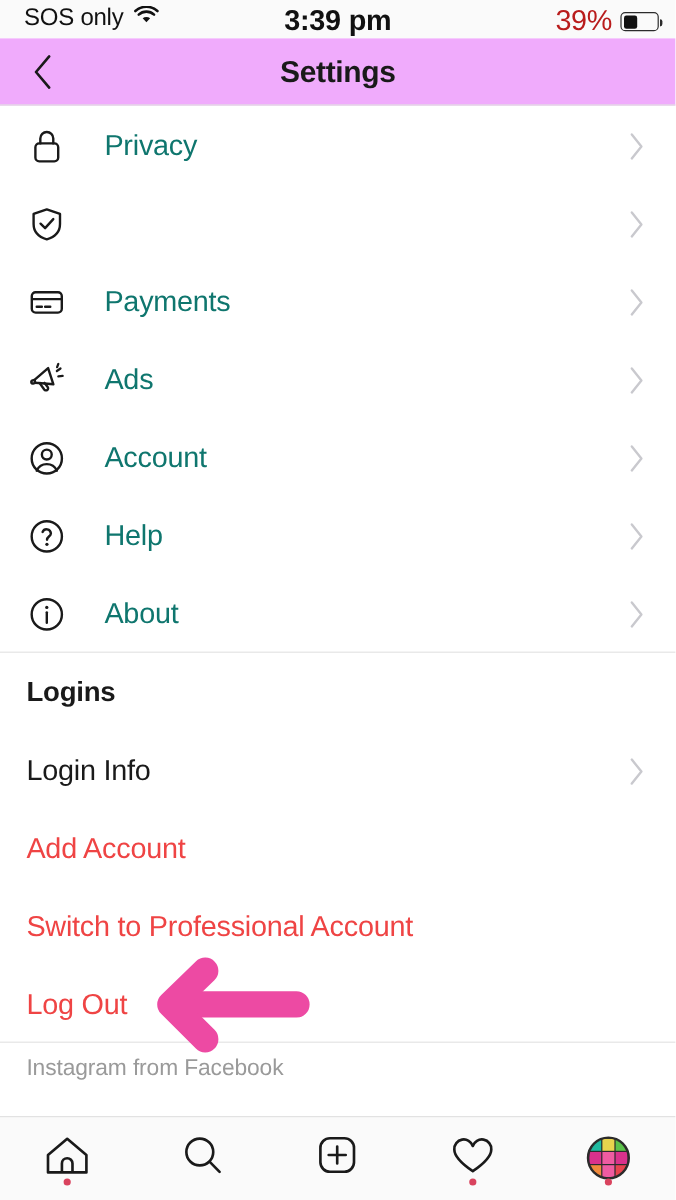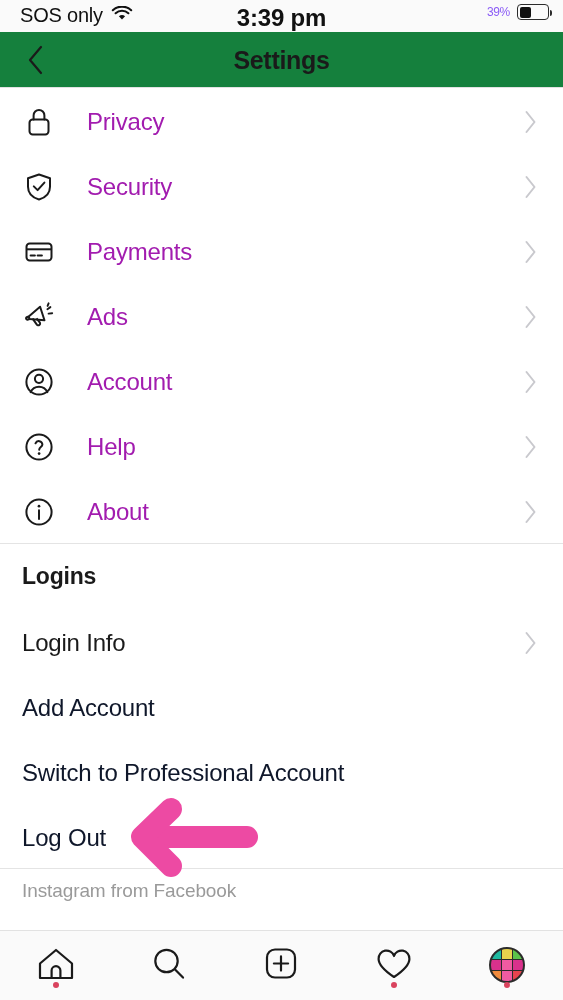--- a/index.html
+++ b/index.html
@@ -30,39 +30,39 @@
   .sb-carrier { font-size: 20px; color: #111; letter-spacing: -0.2px; }
   .sb-center {
     position: absolute; left: 0; top: 4px; width: 563px;
     text-align: center; font-size: 24px; font-weight: bold; color: #111;
     letter-spacing: -0.2px;
   }
   .sb-right {
     position: absolute; right: 14px; top: 4px;
     display: flex; align-items: center; gap: 7px;
   }
-  .sb-batt-text { font-size: 12px; color: #8b5cf6; letter-spacing: -0.3px; margin-left: 16px; }
+  .sb-batt-text { font-size: 24px; color: #b91c1c; letter-spacing: -0.3px; margin-left: 16px; }
   .batt-shell {
     position: relative; width: 32px; height: 16px;
     border: 1.6px solid #2b2b2b; border-radius: 4px;
   }
   .batt-fill {
     position: absolute; left: 1.5px; top: 1.5px; bottom: 1.5px;
     width: 11px; background: #111; border-radius: 2px;
   }
   .batt-nub {
     position: absolute; right: -4px; top: 4.5px;
     width: 2.5px; height: 6px; background: #2b2b2b; border-radius: 0 2px 2px 0;
   }
 
   
   .navbar {
     position: absolute; top: 32px; left: 0;
     width: 563px; height: 56px;
-    background: #15803d;
+    background: #f0abfc;
     border-bottom: 1px solid #e2e2e2;
   }
   .nav-back {
     position: absolute; left: 16px; top: 10px;
     width: 40px; height: 40px;
     display: flex; align-items: center; justify-content: center;
     cursor: pointer;
   }
   .nav-title {
     position: absolute; left: 0; top: 0; width: 563px; height: 56px;
@@ -81,21 +81,21 @@
     cursor: pointer;
     background: #fff;
   }
   .row-icon {
     width: 34px; height: 34px;
     display: flex; align-items: center; justify-content: center;
     flex: 0 0 34px;
   }
   .row-label {
     margin-left: 31px;
-    font-size: 24px; color: #a21caf;
+    font-size: 24px; color: #0f766e;
     letter-spacing: -0.2px;
   }
   .chev {
     position: absolute; right: 26px; top: 50%;
     transform: translateY(-50%);
     display: flex; align-items: center;
   }
 
   .section-divider {
     position: absolute; left: 0; width: 563px; height: 1px;
@@ -109,21 +109,21 @@
     letter-spacing: -0.2px;
   }
   .plain-row {
     position: absolute; left: 0; width: 563px; height: 52px;
     display: flex; align-items: center;
     padding-left: 22px;
     cursor: pointer;
   }
   .plain-row .t { font-size: 24px; letter-spacing: -0.2px; }
   .t-dark { color: #1a1a1a; }
-  .t-blue { color: #0f172a; }
+  .t-blue { color: #ef4444; }
   .footnote {
     position: absolute; left: 22px; top: 880px;
     font-size: 19px; color: #9a9a9a; letter-spacing: -0.1px;
   }
 
   
   .annot-arrow {
     position: absolute; left: 125px; top: 795px;
     width: 135px; height: 85px;
     pointer-events: none;
@@ -218,21 +218,20 @@
       </span>
     </div>
 
     <div class="row">
       <span class="row-icon">
         <svg width="32" height="32" viewBox="0 0 32 32">
           <path d="M16 3.5 L27 7.3 v8.4 c0 6.5 -4.6 10.9 -11 12.8 c-6.4 -1.9 -11 -6.3 -11 -12.8 V7.3 Z" stroke="#1a1a1a" stroke-width="2" fill="none" stroke-linejoin="round"></path>
           <path d="M10.8 15.4 L14.6 19.1 L21.4 11.6" stroke="#1a1a1a" stroke-width="2" fill="none" stroke-linecap="round" stroke-linejoin="round"></path>
         </svg>
       </span>
-      <span class="row-label">Security</span>
       <span class="chev">
         <svg width="13" height="24" viewBox="0 0 13 24">
           <path d="M2.5 2 L10.5 12 L2.5 22" stroke="#c9c9ce" stroke-width="2" fill="none" stroke-linecap="round" stroke-linejoin="round"></path>
         </svg>
       </span>
     </div>
 
     <div class="row">
       <span class="row-icon">
         <svg width="32" height="32" viewBox="0 0 32 32">

